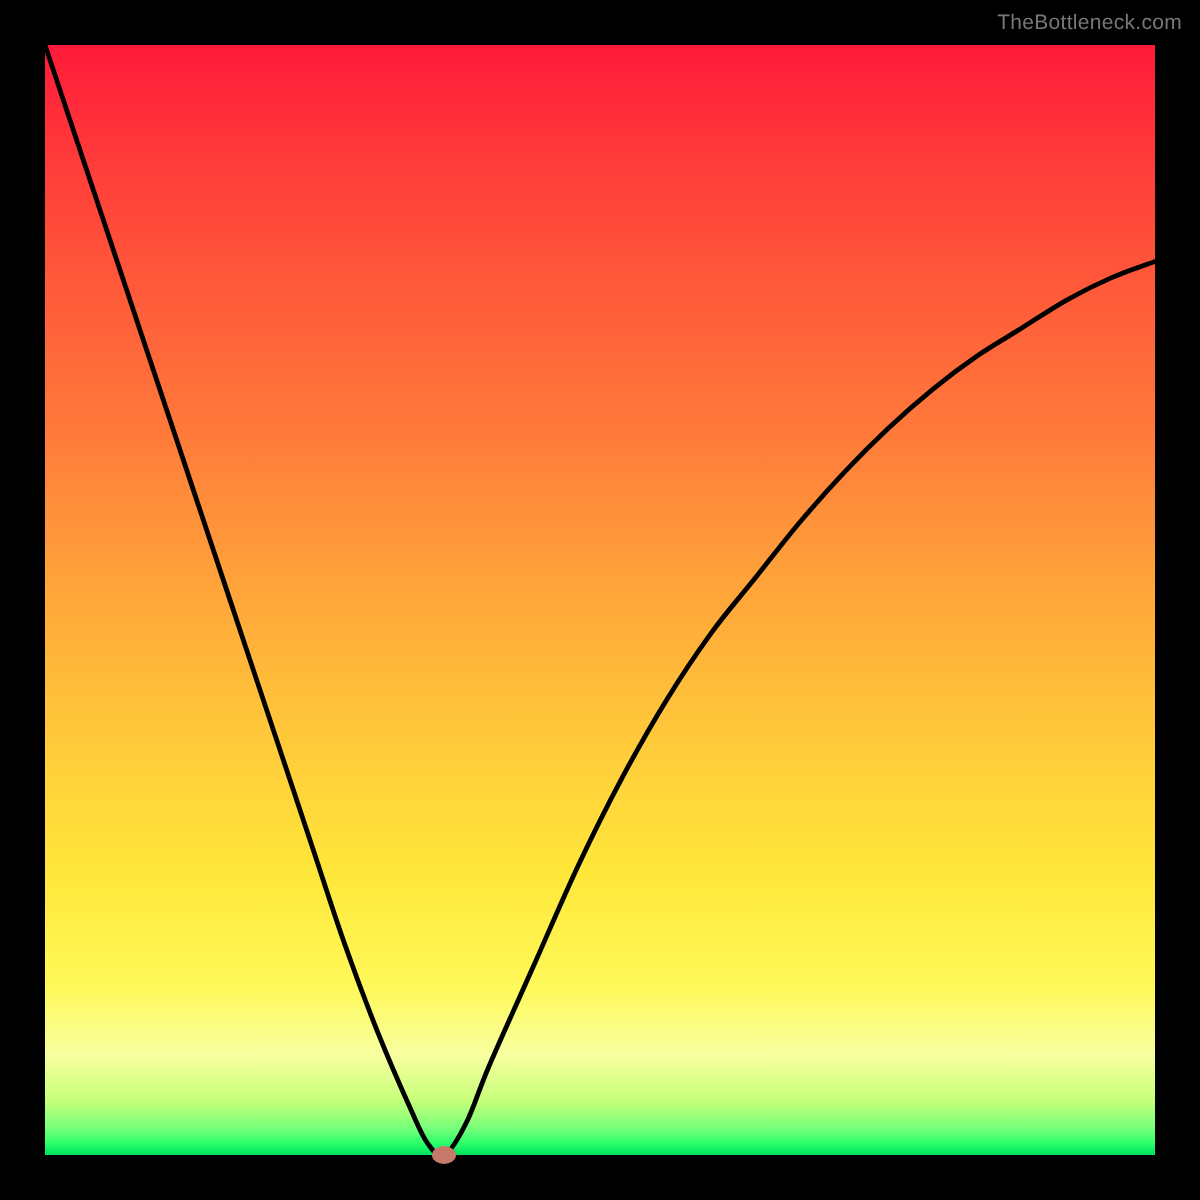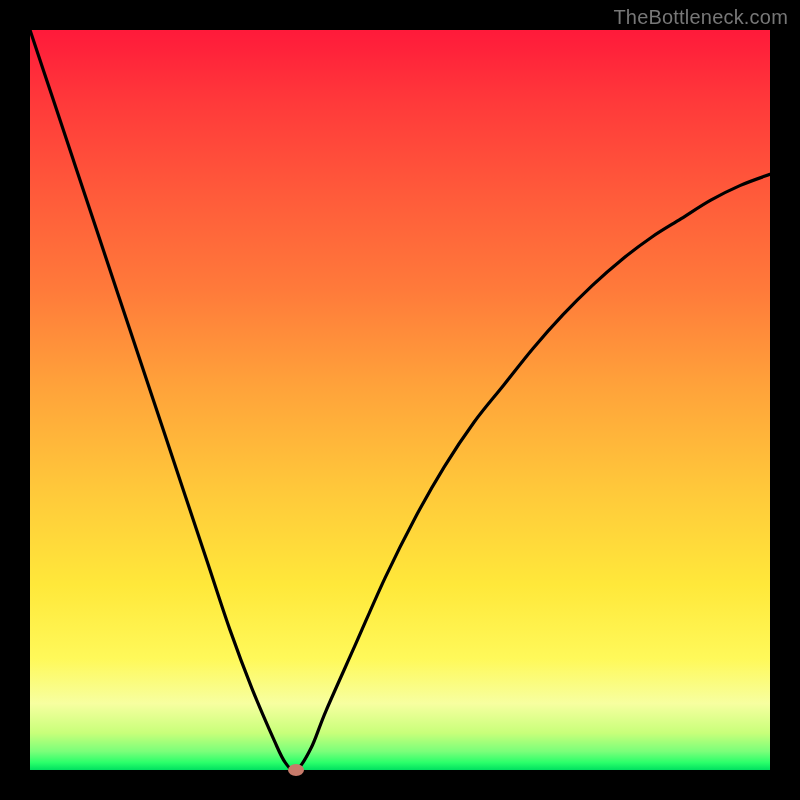--- a/index.html
+++ b/index.html
@@ -36,21 +36,21 @@
       #7aff7a 97.5%,
       #2aff6a 99%,
       #00e060 100%
     );
   }
   .watermark {
     position: absolute;
     top: 6px;
     right: 12px;
     color: #777;
-    font-size: 20px;
+    font-size: 14px;
     font-weight: 500;
     letter-spacing: 0.2px;
     user-select: none;
   }
   svg.curve {
     position: absolute;
     left: 0;
     top: 0;
     width: 740px;
     height: 740px;

